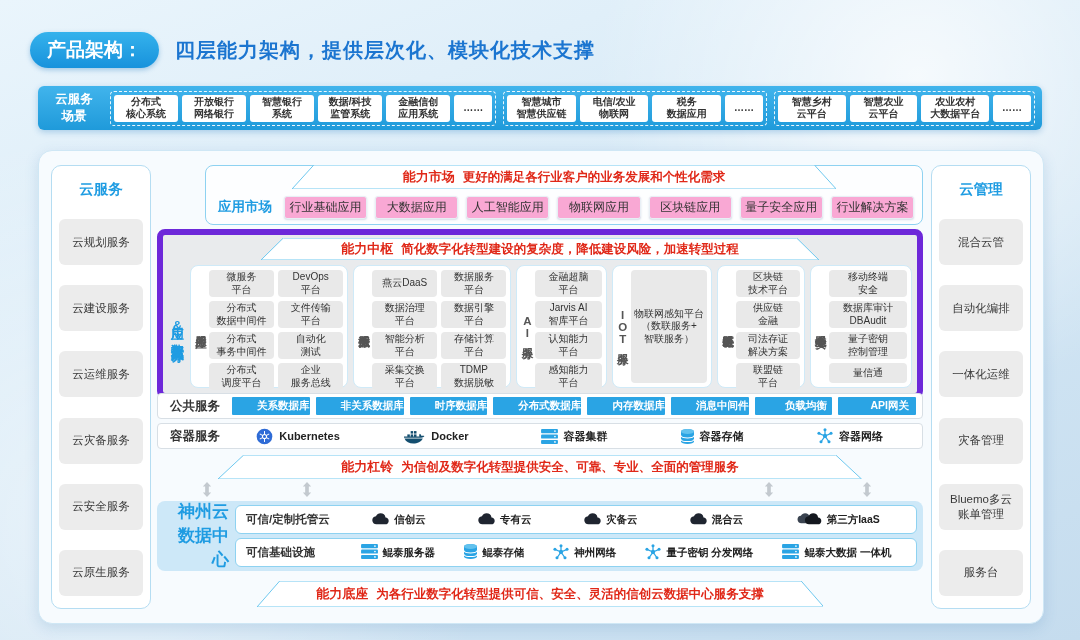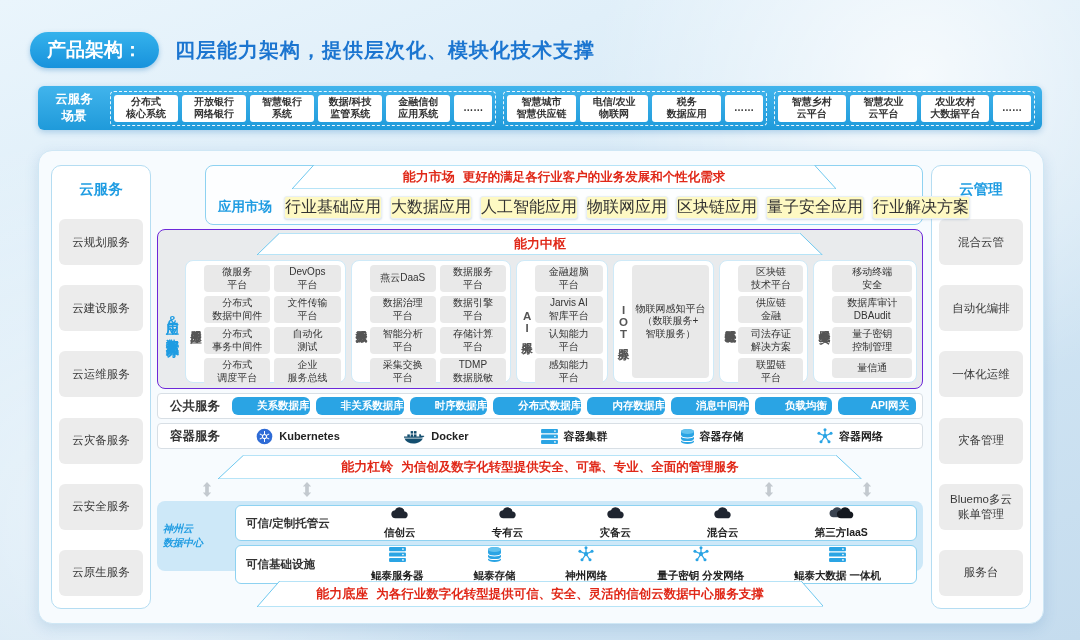--- a/index.html
+++ b/index.html
@@ -38,54 +38,54 @@
   
   .banner{position:absolute;display:flex;align-items:center;justify-content:center;gap:8px;}
   .banner svg.bshape{position:absolute;inset:0;width:100%;height:100%;}
   .banner .b-title{position:relative;font-weight:bold;color:#e02818;font-size:13px;white-space:nowrap;}
   .banner .b-desc{position:relative;color:#e02818;font-size:12.5px;font-weight:600;white-space:nowrap;}
   
   .market{position:absolute;left:0;right:0;top:14px;height:58px;background:#fdfeff;border:1.5px solid #8ed2f1;border-radius:8px;margin-left:48px;}
   .market .banner{left:12%;right:12%;top:-1px;height:24px;}
   .apps{position:absolute;left:8px;right:8px;bottom:5px;height:24px;display:flex;align-items:center;gap:8px;}
   .apps-label{font-size:13.5px;font-weight:bold;color:#1f9ce2;padding:0 4px;white-space:nowrap;}
-  .app-chip{flex:1;height:21px;background:#fef9c3;border:1px solid #e8eff5;box-shadow:0 1px 2px rgba(120,150,180,.3);
-    border-radius:3px;display:flex;align-items:center;justify-content:center;font-size:16px;color:#333;white-space:nowrap;}
-  
-  .hub{position:absolute;left:0;right:0;top:78px;height:158px;background:#e9ebed;border:1px solid #6d28d9;border-radius:8px;}
+  .app-chip{flex:1;height:21px;background:#f9a8d4;border:1px solid #e8eff5;box-shadow:0 1px 2px rgba(120,150,180,.3);
+    border-radius:3px;display:flex;align-items:center;justify-content:center;font-size:12px;color:#333;white-space:nowrap;}
+  
+  .hub{position:absolute;left:0;right:0;top:78px;height:158px;background:#e9ebed;border:6px solid #6d28d9;border-radius:8px;}
   .hub .banner{left:13%;right:13%;top:3px;height:22px;}
   .hub-side-label{position:absolute;left:3px;top:32px;bottom:4px;width:22px;writing-mode:vertical-rl;text-orientation:upright;
     display:flex;align-items:center;justify-content:center;color:#1f9ce2;font-size:13px;font-weight:bold;letter-spacing:1px;}
   .hub-cards{position:absolute;left:27px;right:5px;top:30px;bottom:5px;display:flex;gap:5px;}
   .hcard{background:#fff;border:1px solid #cfeaf8;border-radius:8px;display:flex;padding:4px 4px 4px 1px;box-sizing:border-box;min-width:0;}
   .hcard .vlabel{flex:0 0 17px;writing-mode:vertical-rl;text-orientation:upright;display:flex;align-items:center;justify-content:center;
     font-size:11.5px;color:#555;font-weight:600;}
   .hcard .hgrid{flex:1;display:grid;gap:4px;grid-auto-rows:1fr;min-width:0;}
   .hitem{background:#e9e9e9;border-radius:4px;display:flex;align-items:center;justify-content:center;text-align:center;
     font-size:10px;color:#333;line-height:1.25;white-space:pre-line;padding:1px 2px;min-width:0;}
   
   .ribbon{position:absolute;left:0;right:0;height:26px;background:#fff;border:1px solid #d8dfe5;border-radius:4px;
     display:flex;align-items:center;padding:0 6px;box-sizing:border-box;gap:6px;}
   .ribbon-label{flex:0 0 62px;font-size:12.5px;font-weight:bold;color:#333;text-align:center;white-space:nowrap;}
-  .pill{flex:1;height:18px;background:#2aa4e4;border-radius:6px;color:#fff;font-size:10.5px;font-weight:bold;
+  .pill{flex:1;height:18px;background:#2aa4e4;border-radius:1px;color:#fff;font-size:10.5px;font-weight:bold;
     display:flex;align-items:center;justify-content:center;white-space:nowrap;padding-left:25px;}
   .c-entry{flex:1;display:flex;align-items:center;justify-content:center;gap:6px;font-size:11px;color:#222;font-weight:600;white-space:nowrap;}
   .c-entry svg{display:block;}
   
   .lever{left:8%;right:8%;top:304px;height:24px;}
   .arrow{position:absolute;top:331px;width:12px;height:15px;}
   
   .dc{position:absolute;left:0;right:0;top:350px;height:70px;background:#cde8f8;border-radius:8px;
     display:flex;align-items:center;gap:6px;padding:4px 6px;box-sizing:border-box;}
-  .dc-label{flex:0 0 66px;color:#1f9ce2;font-size:10px;font-weight:bold;text-align:left;line-height:1.4;white-space:pre-line;font-style:italic;}
+  .dc-label{flex:0 0 66px;color:#1f9ce2;font-size:17px;font-weight:bold;text-align:right;line-height:1.4;white-space:pre-line;}
   .dc-rows{flex:1;display:flex;flex-direction:column;gap:4px;height:100%;}
   .dc-row{flex:1;background:#fff;border:1px solid #8ed2f1;border-radius:6px;display:flex;align-items:center;padding:0 10px;gap:4px;min-width:0;}
   .dc-row-label{flex:0 0 96px;font-size:11.5px;font-weight:600;color:#333;white-space:nowrap;}
   .dc-entries{flex:1;display:flex;justify-content:space-around;align-items:center;min-width:0;}
-  .dc-entry{display:flex;align-items:center;gap:5px;font-size:10.5px;font-weight:600;color:#222;white-space:nowrap;flex-direction:column;}
+  .dc-entry{display:flex;align-items:center;gap:5px;font-size:10.5px;font-weight:600;color:#222;white-space:nowrap;}
   .base-banner{left:13%;right:13%;top:430px;height:26px;}
 </style>
 </head>
 <body>
 
 <div class="stage">
 
   <div class="hdr">
     <div class="hdr-tag">产品架构：</div>
     <div class="hdr-title">四层能力架构，提供层次化、模块化技术支撑</div>
@@ -172,20 +172,21 @@
             <div class="app-chip">行业解决方案</div>
           </div>
       </div>
 
       <div class="hub">
         <div class="banner">
           <svg class="bshape" viewBox="0 0 200 20" preserveAspectRatio="none">
             <polygon points="8,0 192,0 200,20 0,20" fill="#ffffff" stroke="#6ec8ef" stroke-width="1" vector-effect="non-scaling-stroke"></polygon>
           </svg>
           <span class="b-title">能力中枢</span>
+          <span class="b-desc">简化数字化转型建设的复杂度，降低建设风险，加速转型过程</span>
         </div>
         <div class="hub-side-label">应用&amp;数据支撑服务</div>
         <div class="hub-cards" id="hub-cards">
             <div class="hcard" style="flex: 1.78 1 0px;">
               <div class="vlabel">应用服务</div>
               <div class="hgrid" style="grid-template-columns: repeat(2, 1fr);">
                 <div class="hitem">微服务
 平台</div>
                 <div class="hitem">DevOps
 平台</div>

